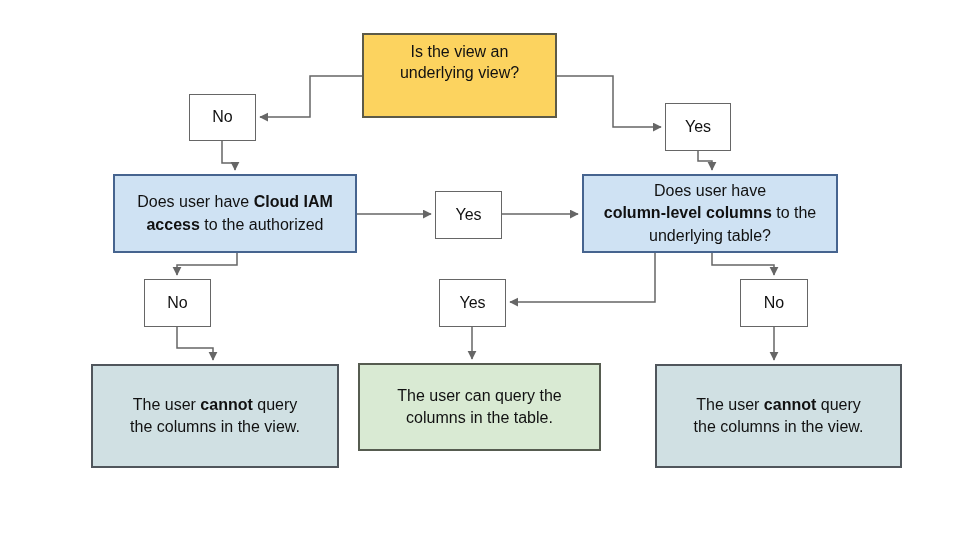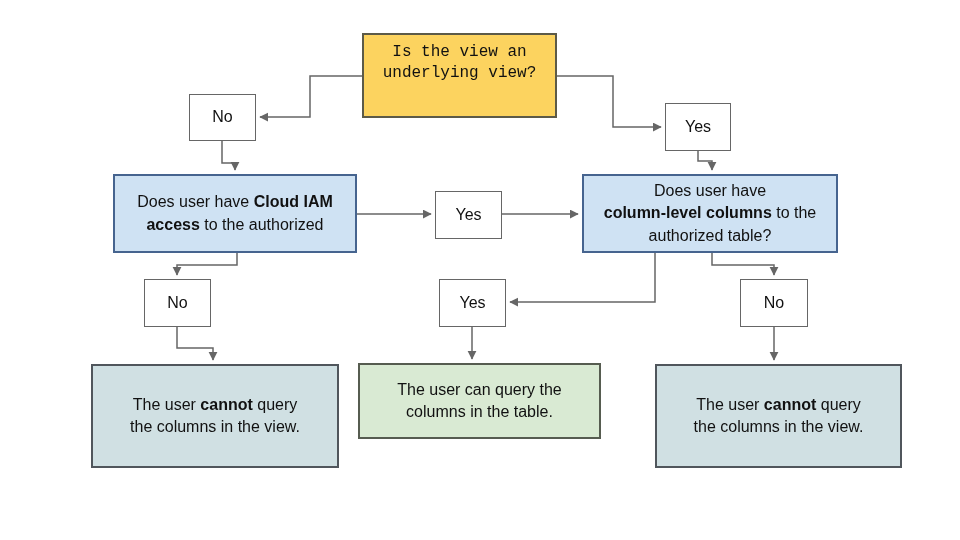--- a/index.html
+++ b/index.html
@@ -54,21 +54,21 @@
     <polyline points="357,214 431,214" marker-end="url(#arrow)"></polyline>
     <polyline points="502,214 578,214" marker-end="url(#arrow)"></polyline>
     <polyline points="237,253 237,265 177,265 177,275" marker-end="url(#arrow)"></polyline>
     <polyline points="655,253 655,302 510,302" marker-end="url(#arrow)"></polyline>
     <polyline points="712,253 712,265 774,265 774,275" marker-end="url(#arrow)"></polyline>
     <polyline points="177,327 177,348 213,348 213,360" marker-end="url(#arrow)"></polyline>
     <polyline points="472,327 472,359" marker-end="url(#arrow)"></polyline>
     <polyline points="774,327 774,360" marker-end="url(#arrow)"></polyline>
   </svg>
 
-  <div class="node decision-root" style="left:362px; top:33px; width:195px; height:85px;font-family:Liberation Mono, monospace;">
+  <div class="node decision-root" style="left:362px; top:33px; width:195px; height:85px;">
     <span>
       <span>Is the view an</span><br>
       <span>underlying view?</span>
     </span>
   </div>
 
   <div class="node answer" style="left:189px; top:94px; width:67px; height:47px;">
     <span>No</span>
   </div>
 
@@ -84,21 +84,21 @@
   </div>
 
   <div class="node answer" style="left:435px; top:191px; width:67px; height:48px;">
     <span>Yes</span>
   </div>
 
   <div class="node decision-blue" style="left:582px; top:174px; width:256px; height:79px;">
     <span>
       <span>Does user have</span><br>
       <b>column-level columns</b><span> to the</span><br>
-      <span>authorized table?</span>
+      <span>underlying table?</span>
     </span>
   </div>
 
   <div class="node answer" style="left:144px; top:279px; width:67px; height:48px;">
     <span>No</span>
   </div>
 
   <div class="node answer" style="left:439px; top:279px; width:67px; height:48px;">
     <span>Yes</span>
   </div>
@@ -107,21 +107,21 @@
     <span>No</span>
   </div>
 
   <div class="node outcome-teal" style="left:91px; top:364px; width:248px; height:104px;">
     <span>
       <span>The user </span><b>cannot</b><span> query</span><br>
       <span>the columns in the view.</span>
     </span>
   </div>
 
-  <div class="node outcome-green" style="left:358px; top:363px; width:243px; height:76px;">
+  <div class="node outcome-green" style="left:358px; top:363px; width:243px; height:88px;">
     <span>
       <span>The user can query the</span><br>
       <span>columns in the table.</span>
     </span>
   </div>
 
   <div class="node outcome-teal" style="left:655px; top:364px; width:247px; height:104px;">
     <span>
       <span>The user </span><b>cannot</b><span> query</span><br>
       <span>the columns in the view.</span>

